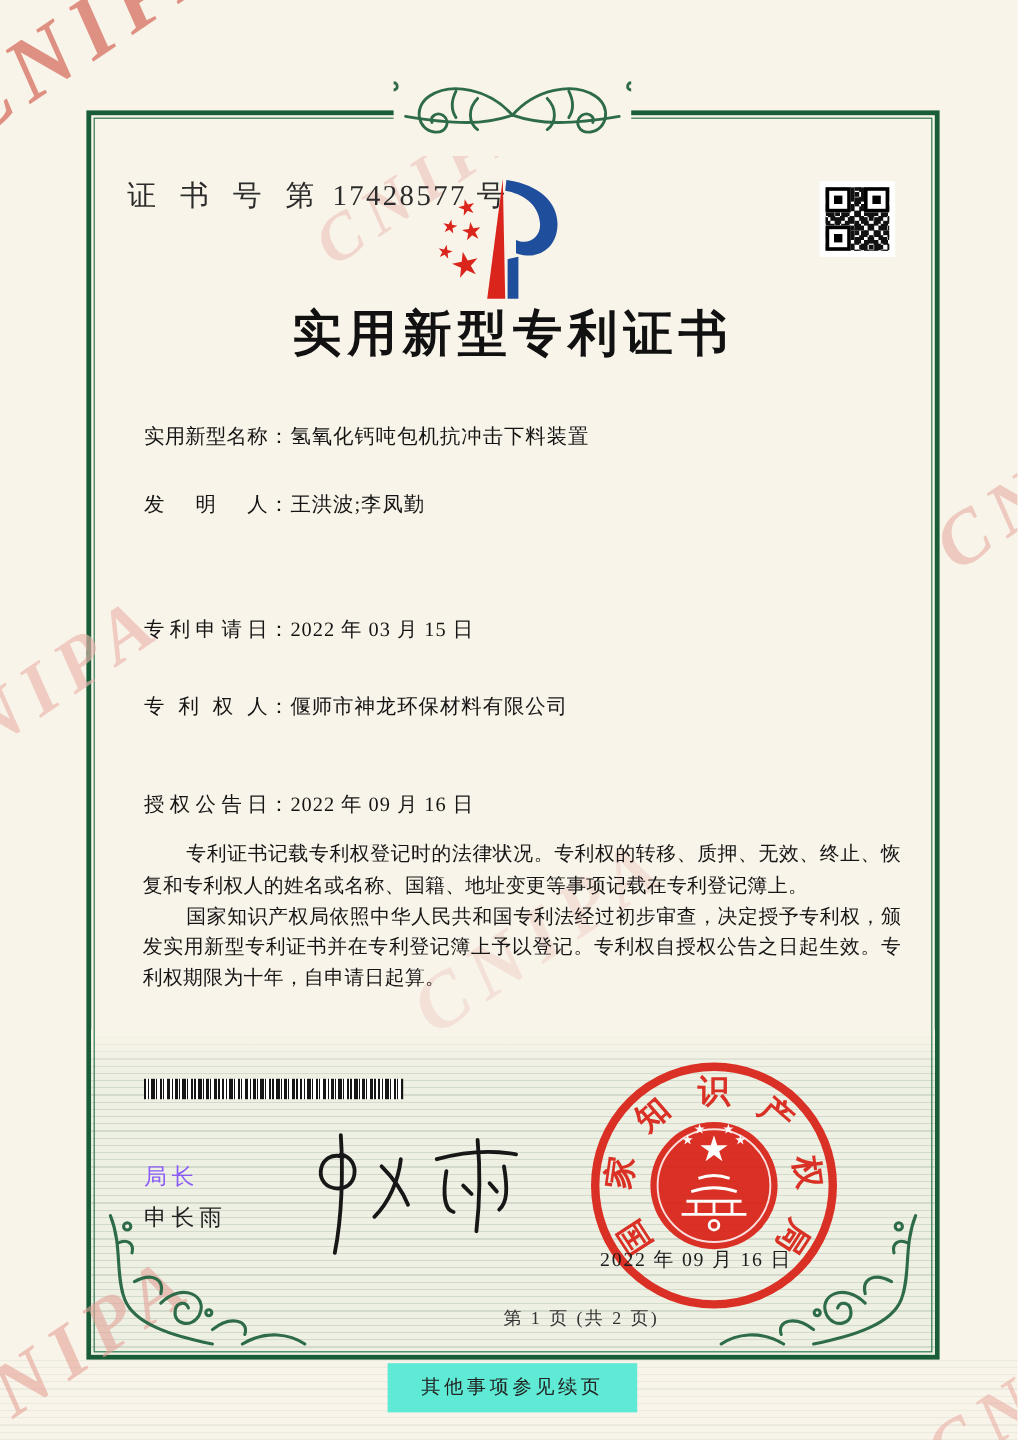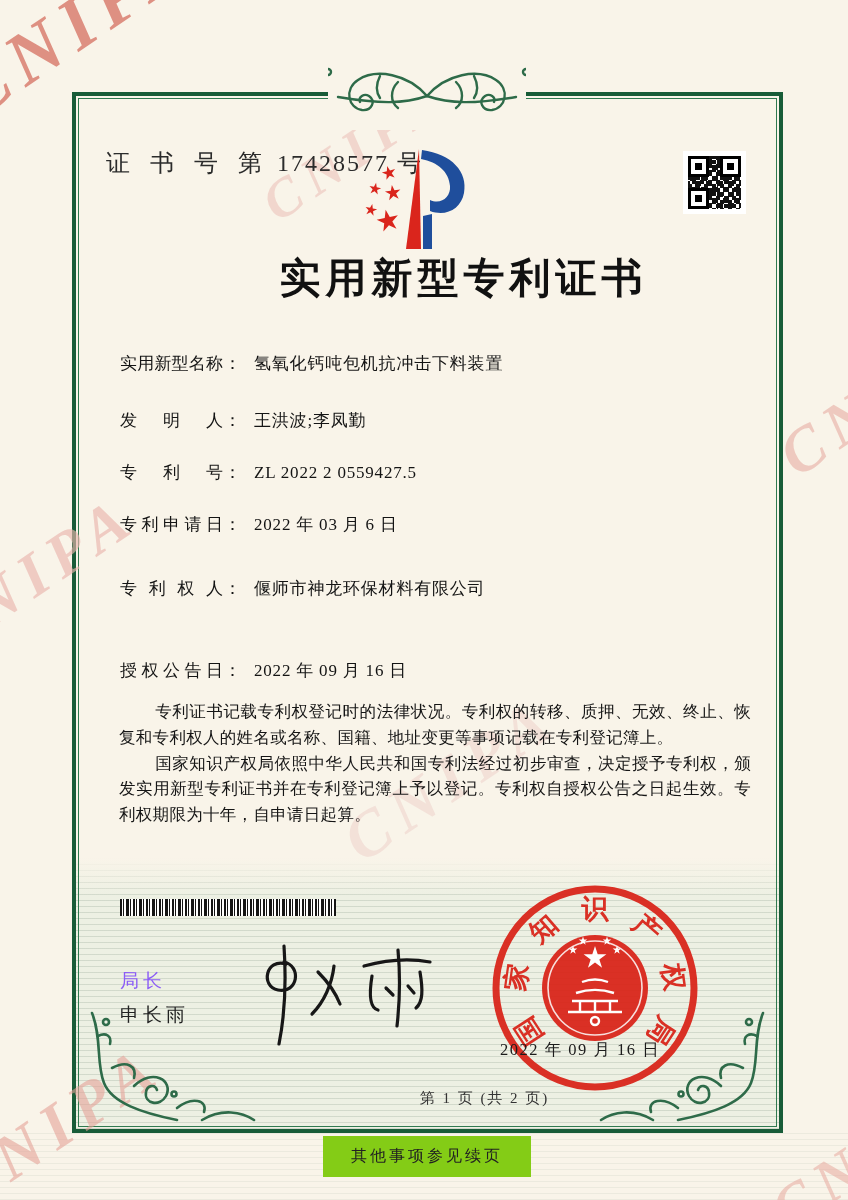--- a/index.html
+++ b/index.html
@@ -29,26 +29,26 @@
   .certno .sp{letter-spacing:7px;}
   .logo{position:absolute;left:362px;top:146px;z-index:2;}
   .qr{position:absolute;left:683px;top:151px;width:53px;height:53px;background:#fff;padding:5px;z-index:2;}
   .qr-inner{position:relative;width:53px;height:53px;
         background:repeating-conic-gradient(#111 0 25%,rgba(0,0,0,0) 0 50%) 0 0/8px 8px,
                    repeating-conic-gradient(#111 0 25%,rgba(0,0,0,0) 0 50%) 2px 3px/11px 11px,#fff;}
   .fp{position:absolute;width:15px;height:15px;border:3px solid #000;background:#fff;}
   .fp::after{content:"";position:absolute;left:4px;top:4px;width:7px;height:7px;background:#000;}
   .fp.tl{left:0;top:0;} .fp.tr{right:0;top:0;} .fp.bl{left:0;bottom:0;}
   .title{position:absolute;left:72px;top:251px;width:711px;text-align:center;z-index:2;
-        font-size:41px;font-weight:700;letter-spacing:5px;color:#111;padding-left:36px;}
+        font-size:41px;font-weight:700;letter-spacing:5px;color:#111;}
   
   .frow{position:absolute;left:120px;z-index:2;font-size:17px;color:#141414;white-space:nowrap;}
   .flabel{display:inline-block;width:103px;text-align:justify;text-align-last:justify;vertical-align:bottom;}
   .fcolon{margin:0 1px;}
-  .fval{margin-left:12px;letter-spacing:.8px;}
+  .fval{letter-spacing:.8px;}
   .fcol2{position:absolute;left:330px;top:0;}
   
   .body-text{position:absolute;left:119px;top:699px;width:632px;z-index:2;
         font-size:16.5px;line-height:25.8px;letter-spacing:.3px;color:#151515;text-align:justify;}
   .body-text p{margin:0;text-indent:2.2em;}
   
   .barcode{position:absolute;left:120px;top:899px;width:216px;height:17px;z-index:2;
         background:repeating-linear-gradient(90deg,#151515 0 2px,#fff 2px 3px,#151515 3px 4px,#fff 4px 6px,
         #151515 6px 9px,#fff 9px 10px,#151515 10px 11px,#fff 11px 13px);}
   .otitle{position:absolute;left:120px;top:968px;z-index:2;font-family:"Liberation Sans","DejaVu Sans",sans-serif;
@@ -65,21 +65,21 @@
   .sc7{transform:rotate(123deg) translateY(-79px);}
   .sealdate{position:absolute;left:500px;top:1039px;width:198px;z-index:6;font-size:16.5px;
         letter-spacing:1.5px;color:#1c1c1c;white-space:nowrap;}
   
   .orn-top{position:absolute;left:328px;top:56px;z-index:4;background:#f9f4e9;}
   .orn-bl{position:absolute;left:82px;top:1008px;z-index:4;}
   .orn-br{position:absolute;left:588px;top:1008px;z-index:4;transform:scaleX(-1);}
   
   .pagenum{position:absolute;left:72px;top:1089px;width:825px;text-align:center;z-index:4;
         font-size:15px;letter-spacing:2px;color:#333;font-family:Liberation Serif, serif;}
-  .note{position:absolute;left:427px;top:1136px;transform:translateX(-50%);z-index:4;background:#84cc16;
+  .note{position:absolute;left:427px;top:1136px;transform:translateX(-50%);z-index:4;background:#5eead4;
         padding:10px 28px;font-size:16px;letter-spacing:3px;color:#222;white-space:nowrap;}
 </style>
 </head>
 <body>
 
 <div class="page">
 
   <span class="wm wm-a">CNIPA</span>
   <span class="wm wm-b">CNIPA</span>
   <span class="wm wm-c">CNIPA</span>
@@ -124,25 +124,22 @@
   </div>
 
   <div class="title">实用新型专利证书</div>
 
   <div class="frow" style="top:352px">
     <span class="flabel">实用新型名称</span><span class="fcolon">：</span><span class="fval">氢氧化钙吨包机抗冲击下料装置</span>
   </div>
   <div class="frow" style="top:409px">
     <span class="flabel">发明人</span><span class="fcolon">：</span><span class="fval">王洪波;李凤勤</span>
   </div>
-  <div class="frow" style="top:461px">
-    <span class="flabel">专利号</span><span class="fcolon">：</span><span class="fval">ZL 2022 2 0559427.5</span>
-  </div>
   <div class="frow" style="top:513px">
-    <span class="flabel">专利申请日</span><span class="fcolon">：</span><span class="fval">2022 年 03 月 6 日</span>
+    <span class="flabel">专利申请日</span><span class="fcolon">：</span><span class="fval">2022 年 03 月 15 日</span>
   </div>
   <div class="frow" style="top:577px">
     <span class="flabel">专利权人</span><span class="fcolon">：</span><span class="fval">偃师市神龙环保材料有限公司</span>
   </div>
   <div class="frow" style="top:659px;width:630px">
     <span class="flabel">授权公告日</span><span class="fcolon">：</span><span class="fval">2022 年 09 月 16 日</span>
   </div>
 
   <div class="body-text">
     <p>专利证书记载专利权登记时的法律状况。专利权的转移、质押、无效、终止、恢复和专利权人的姓名或名称、国籍、地址变更等事项记载在专利登记簿上。</p>

